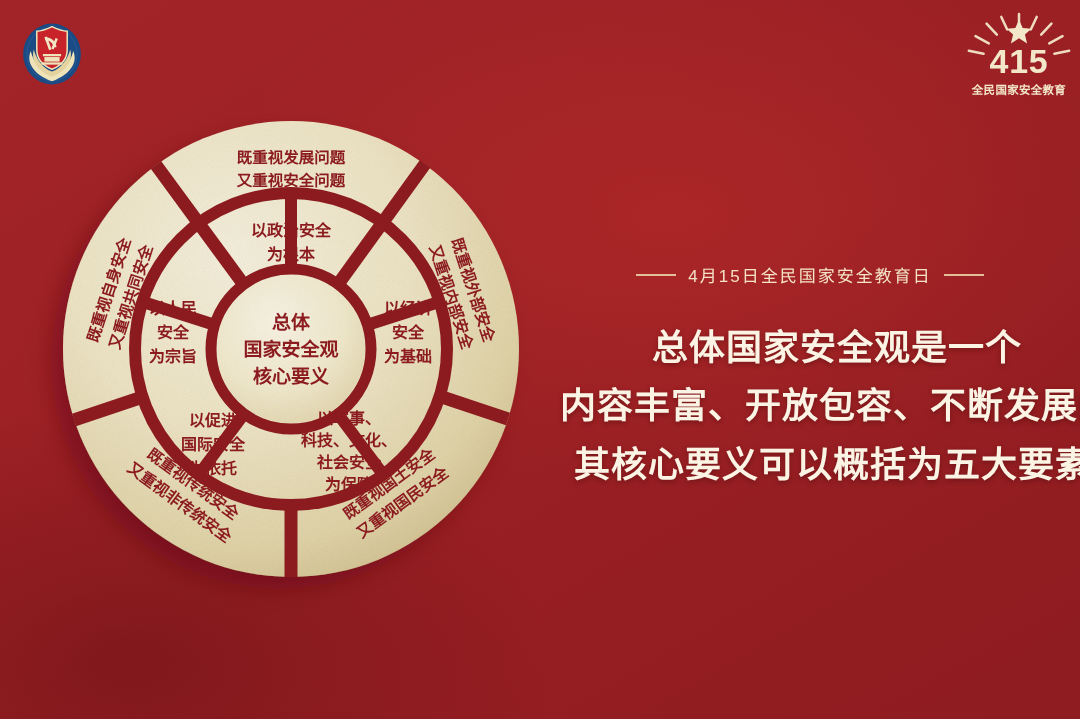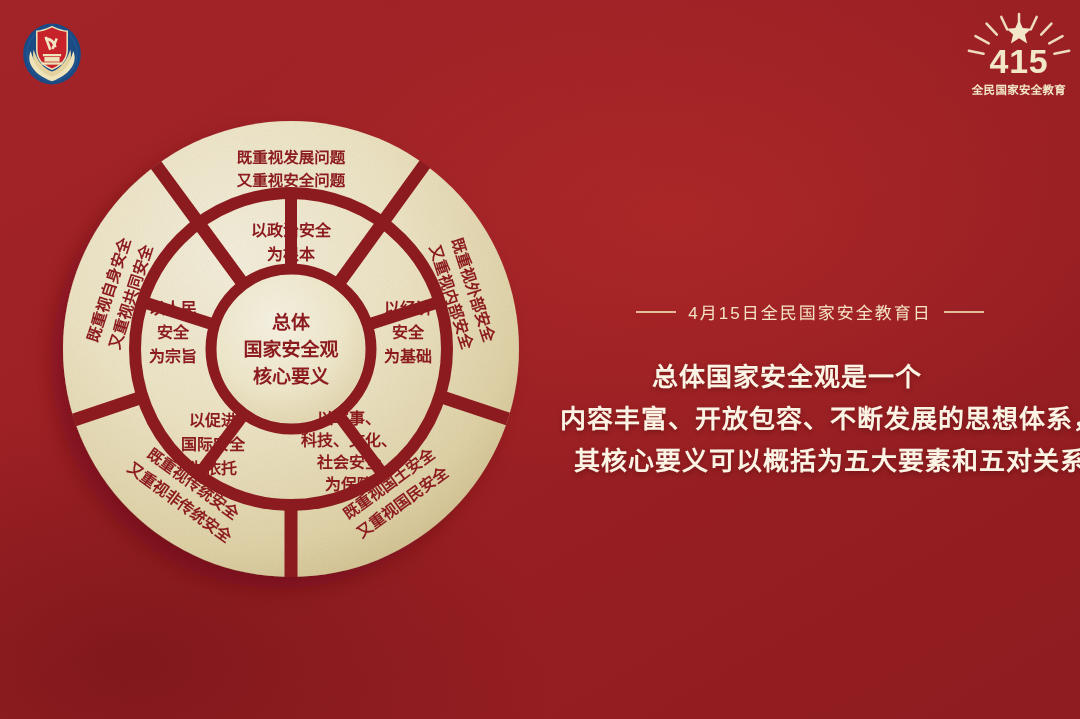--- a/index.html
+++ b/index.html
@@ -24,26 +24,26 @@
   .logo415{position:absolute;right:10px;top:8px;width:118px;height:96px;}
 
   
   .wheel{position:absolute;left:56px;top:114px;width:470px;height:470px;}
   .wheel svg{display:block;width:470px;height:470px;overflow:visible;}
 
   
   .rightcol{position:absolute;left:560px;top:262px;width:500px;}
   .eyebrow{
     display:flex;align-items:center;justify-content:center;gap:12px;
-    color:#f4e3c6;font-size:17px;letter-spacing:2px;white-space:nowrap;margin-top:37px;
+    color:#f4e3c6;font-size:17px;letter-spacing:2px;white-space:nowrap;
   }
   .eyebrow .rule{display:block;width:40px;height:2px;background:#e9cfa6;opacity:.9;}
   .headline{margin-top:32px;text-align:left;}
   .headline .ln{
-    color:#fbf4e4;font-weight:bold;font-size:26px;line-height:1.62;
+    color:#fbf4e4;font-weight:bold;font-size:36px;line-height:1.62;
     letter-spacing:1px;white-space:nowrap;
     text-shadow:0 2px 5px rgba(70,8,10,.45);
   }
   .headline .ln.l1{padding-left:92px;}
   .headline .ln.l2{padding-left:0px;}
   .headline .ln.l3{padding-left:14px;}
 
   
   .footer{
     position:absolute;left:0;right:0;bottom:22px;text-align:center;

